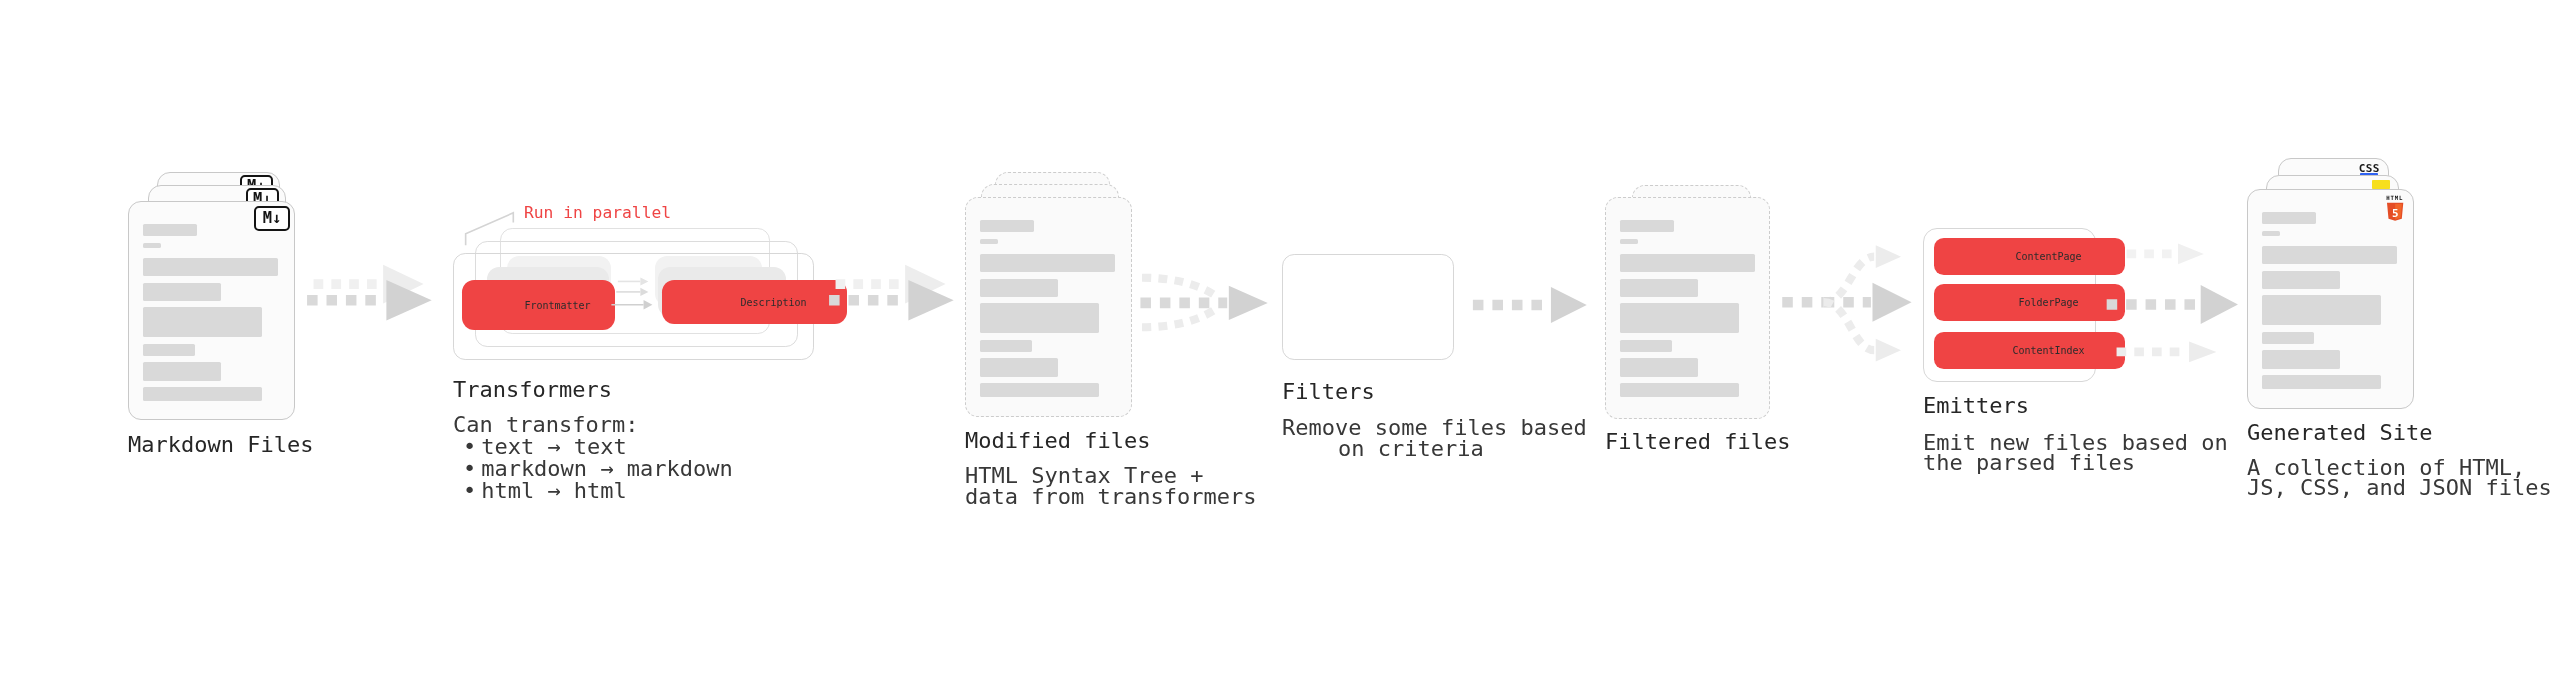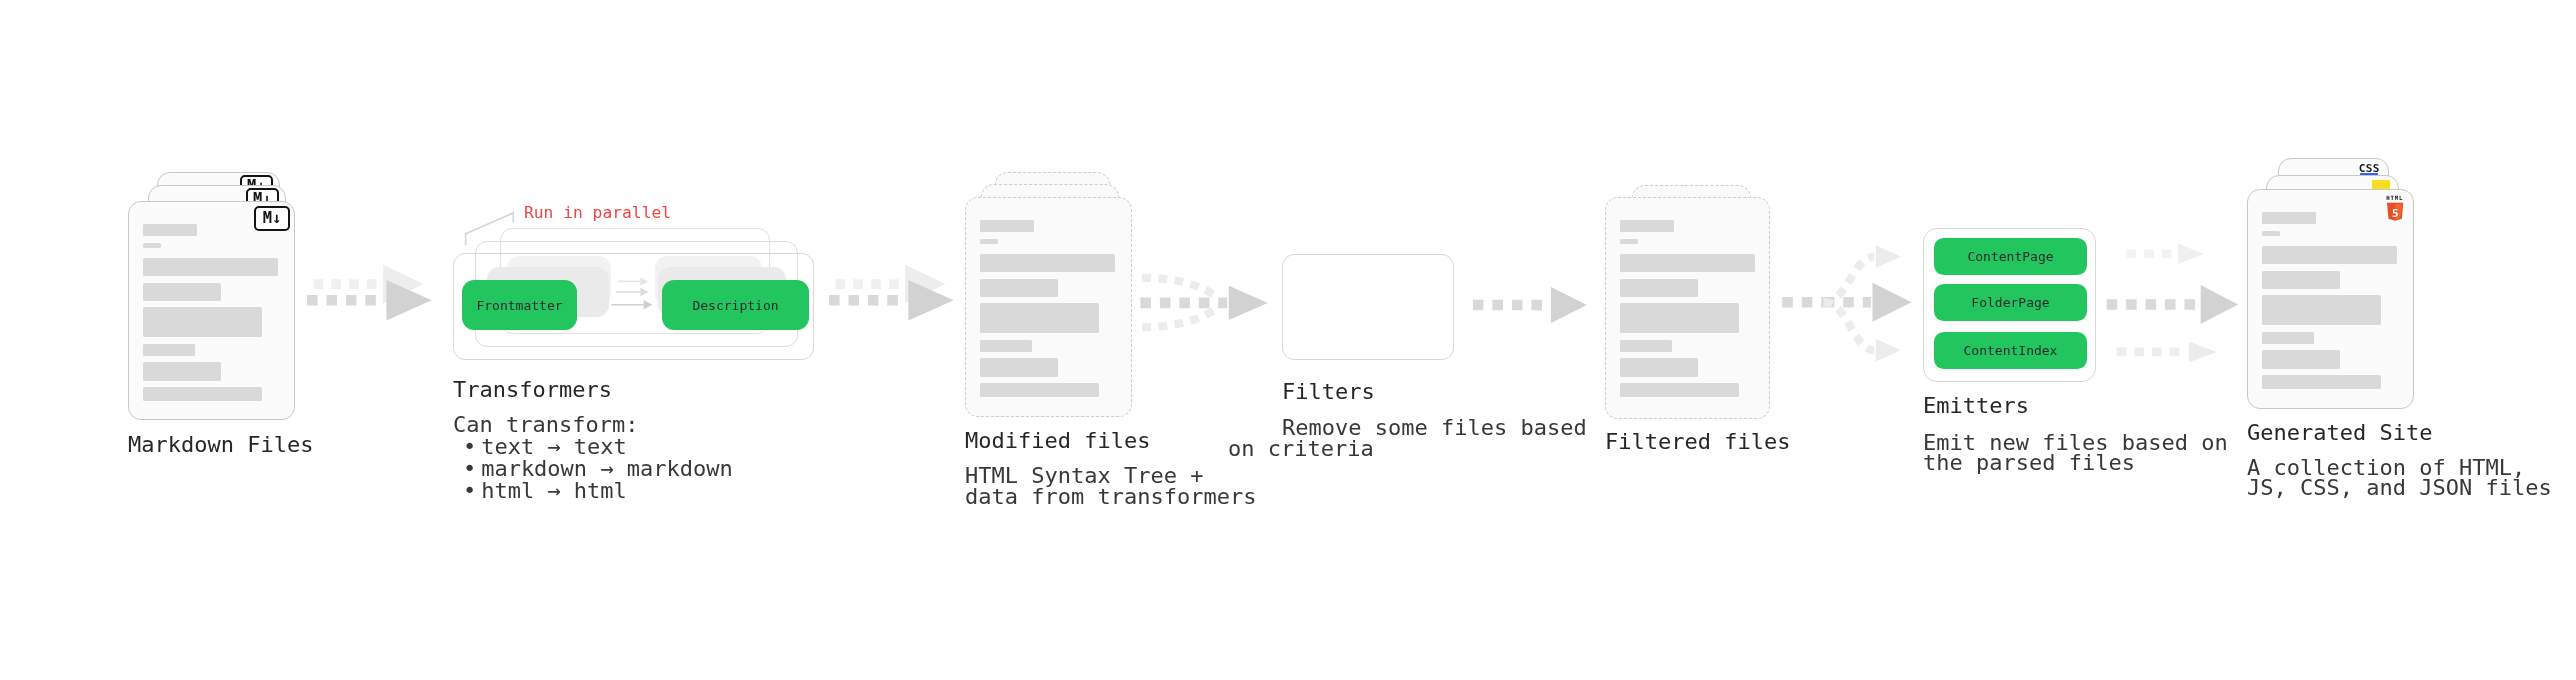--- a/index.html
+++ b/index.html
@@ -24,22 +24,22 @@
   .md-icon{position:absolute;width:36px;height:25px;border:2.4px solid #141414;border-radius:4.9px;background:#ffffff;
            box-sizing:border-box;display:flex;align-items:center;justify-content:center;
            font-size:15.4px;font-weight:800;color:#141414;line-height:1;}
   
   .h1{position:absolute;font-size:22px;color:#262626;white-space:nowrap;}
   .body{position:absolute;font-size:22px;line-height:20.3px;color:#383838;white-space:nowrap;}
   .faint{position:absolute;font-size:16.3px;color:#ef4444;white-space:nowrap;}
   
   .obox{position:absolute;border:1.6px solid #d7d7d7;border-radius:12.2px;box-sizing:border-box;background:transparent;}
   
-  .node{position:absolute;background:#22c55e;border-radius:12.2px;display:flex;align-items:center;justify-content:center;
-        font-size:13px;color:#2c2c2c;white-space:nowrap;}
+  .node{position:absolute;background:#ef4444;border-radius:12.2px;display:flex;align-items:center;justify-content:center;
+        font-size:10px;color:#2c2c2c;white-space:nowrap;padding-left:38px;}
   .ghost{position:absolute;border-radius:12.2px;}
   .g1{background:#eaeaea;} .g2{background:#f2f2f2;}
   
   .css-badge{position:absolute;display:flex;flex-direction:column;align-items:center;}
   .css-txt{font-size:11px;font-weight:800;color:#1b1b1b;line-height:7.3px;letter-spacing:0.4px;}
   .css-bar{width:18px;height:3.3px;background:#2f62f0;border-radius:0.8px;margin-top:0.8px;}
   .js-badge{position:absolute;width:18px;height:9px;background:#f7df1e;border-radius:0.8px;}
   .html5{position:absolute;display:flex;flex-direction:column;align-items:center;}
   .html5-txt{font-size:5.7px;font-weight:800;color:#111;letter-spacing:0.8px;line-height:7.3px;}
   svg{position:absolute;overflow:visible;}
@@ -97,21 +97,21 @@
       <line x1="12" y1="8" x2="40" y2="8" stroke="#e4e4e4" stroke-width="2"></line>
         <polygon points="40,3 50,8 40,13" fill="#e4e4e4"></polygon>
       <line x1="10" y1="21" x2="40" y2="21" stroke="#dcdcdc" stroke-width="2"></line>
         <polygon points="40,16 50,21 40,26" fill="#dcdcdc"></polygon>
       <line x1="4" y1="37" x2="44" y2="37" stroke="#d0d0d0" stroke-width="2"></line>
         <polygon points="44,31 55,37 44,43" fill="#d0d0d0"></polygon>
     </svg>
 
     <div class="ghost g2" style="left:655px;top:256px;width:107px;height:50px;"></div>
     <div class="ghost g1" style="left:658px;top:267px;width:128px;height:50px;"></div>
-    <div class="node" style="left:662px;top:280px;width:147px;height:50px;">Description</div>
+    <div class="node" style="left:662px;top:280px;width:147px;height:44px;">Description</div>
 
     <div class="h1" style="left:453px;top:377px;">Transformers</div>
     <div class="body" style="left:453px;top:415px;">Can transform:</div>
     <div class="body" style="left:463px;top:437px;"><span>•</span><span style="margin-left:4.9px;">text → text</span></div>
     <div class="body" style="left:463px;top:459px;"><span>•</span><span style="margin-left:4.9px;">markdown → markdown</span></div>
     <div class="body" style="left:463px;top:481px;"><span>•</span><span style="margin-left:4.9px;">html → html</span></div>
   </div>
 
   <svg style="left:824px;top:242px;" width="138" height="89" viewBox="0 0 170 110">
     <line x1="14" y1="52" x2="98" y2="52" stroke="#f0f0f0" stroke-width="12" stroke-dasharray="12 10"></line>
@@ -144,21 +144,21 @@
     <path d="M7,12 Q62,12 96,33" fill="none" stroke="#ececec" stroke-width="10" stroke-dasharray="11 9"></path>
     <path d="M7,73 Q62,73 96,52" fill="none" stroke="#ececec" stroke-width="10" stroke-dasharray="11 9"></path>
     <line x1="5" y1="43" x2="112" y2="43" stroke="#d9d9d9" stroke-width="13" stroke-dasharray="13 11"></line>
     <polygon points="114,22 162,43 114,64" fill="#d2d2d2"></polygon>
   </svg>
 
   <div class="grp">
     <div class="obox" style="left:1282px;top:254px;width:172px;height:106px;"></div>
     <div class="h1" style="left:1282px;top:379px;">Filters</div>
     <div class="body" style="left:1282px;top:418px;">Remove some files based</div>
-    <div class="body" style="left:1228px;top:439px;">on criteria</div>
+    <div class="body" style="left:1338px;top:439px;">on criteria</div>
   </div>
 
   <svg style="left:1468px;top:282px;" width="122" height="46" viewBox="0 0 150 56">
     <line x1="6" y1="28" x2="100" y2="28" stroke="#d9d9d9" stroke-width="13" stroke-dasharray="13 11"></line>
     <polygon points="102,6 146,28 102,50" fill="#d2d2d2"></polygon>
   </svg>
 
   <div class="grp">
     <div class="card dashed" style="left:1632px;top:185px;width:119px;height:41px;"></div>
     <div class="card dashed" style="left:1605px;top:197px;width:165px;height:222px;">

